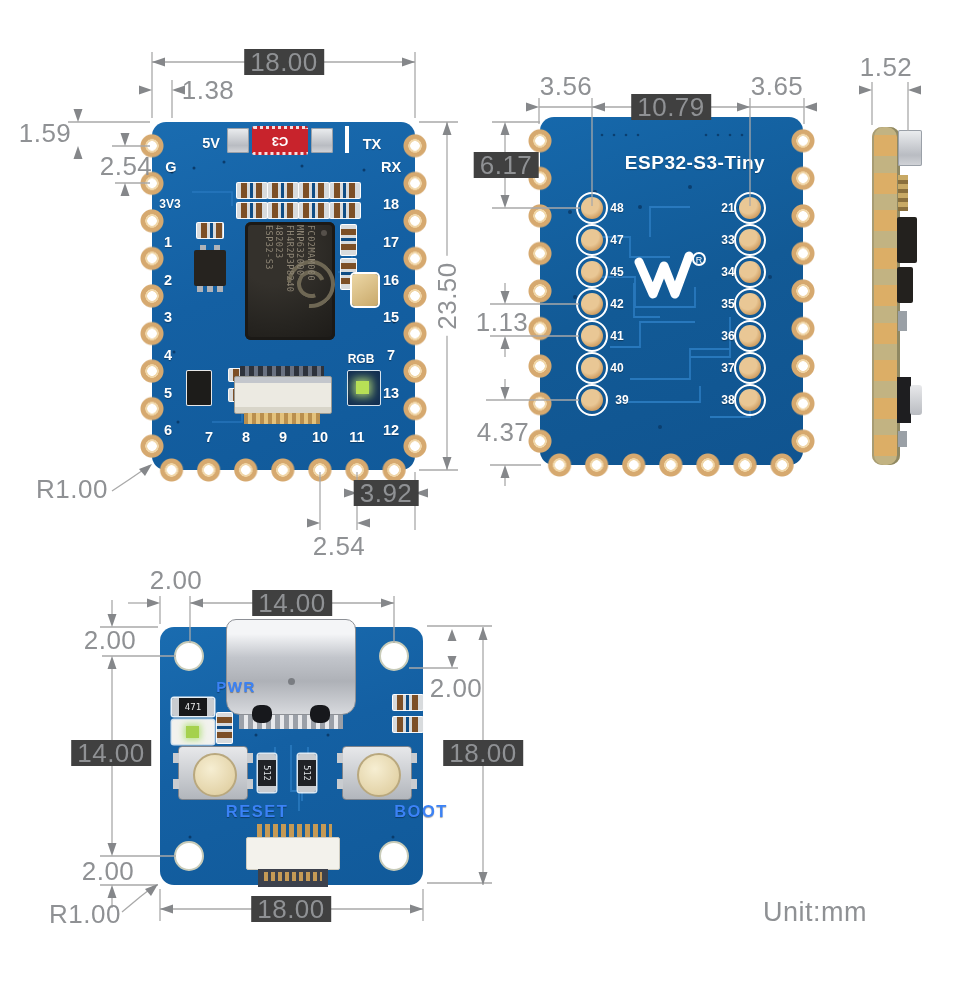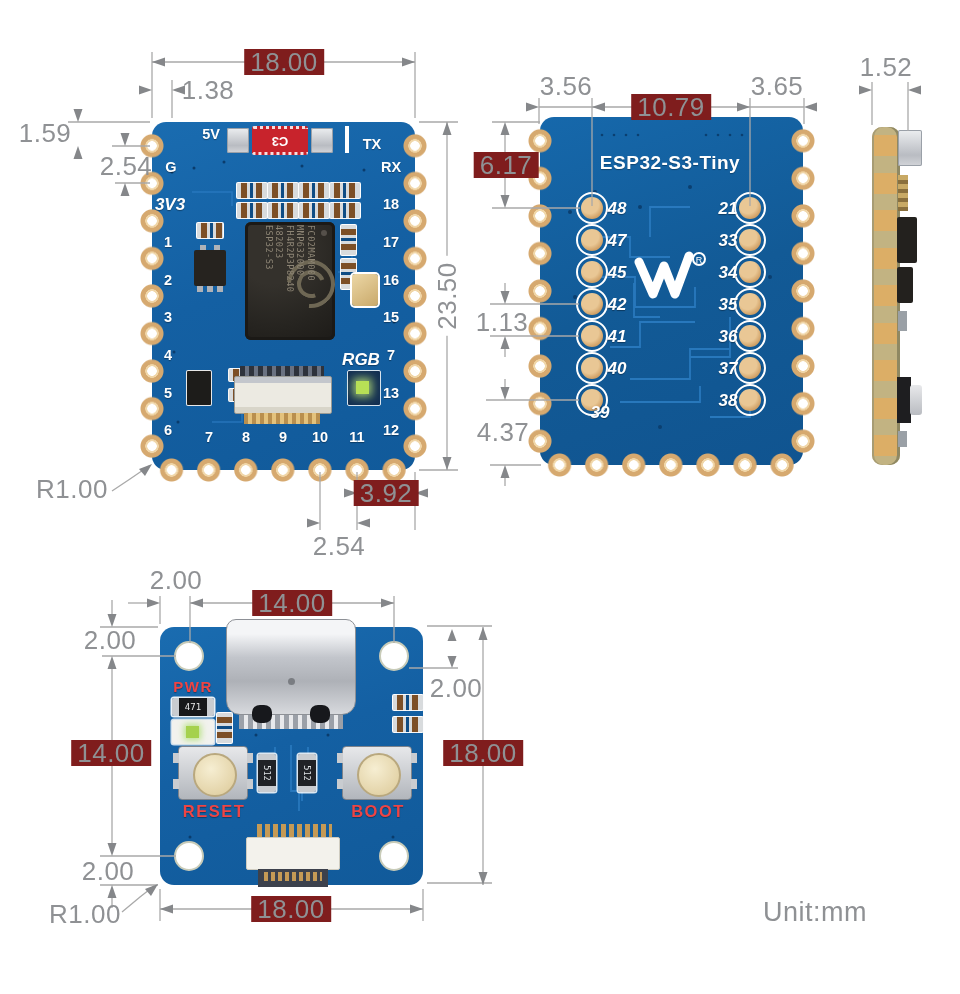--- a/index.html
+++ b/index.html
@@ -16,29 +16,29 @@
   .padsH{position:absolute;height:26px;
     background-image:radial-gradient(circle 12px at 18.55px 13px,#ffffff 0 4.5px,#f0d6a8 5px 6.5px,#d6a96f 7px 11px,rgba(214,169,111,0) 12px);
     background-size:37.1px 26px;background-repeat:repeat-x;}
   
   .thpad{position:absolute;width:22px;height:22px;border-radius:50%;
     background:radial-gradient(circle at 40% 35%,#e9c795 0 45%,#d2a369 70%,#b98b52 100%);
     outline:2px solid #fff;outline-offset:3px;}
   
   .pl{position:absolute;color:#fff;font:700 14.5px/1 "Liberation Sans",sans-serif;
       text-shadow:0 1px 1px rgba(0,0,0,.35);transform:translate(-50%,-50%);white-space:nowrap;}
-  .pl.sm{font-size:17px;font-style:italic;}
+  .pl.sm{font-size:12px;}
   .title{position:absolute;color:#fff;font:700 19px/1 "Liberation Sans",sans-serif;letter-spacing:.5px;
       transform:translate(-50%,-50%);white-space:nowrap;text-shadow:0 1px 1px rgba(0,0,0,.3);}
-  .btnlbl{position:absolute;color:#ef4444;font:700 16.5px/1 "Liberation Sans",sans-serif;letter-spacing:1.5px;
-      transform:translate(-50%,-50%);text-shadow:0 1px 1px rgba(0,0,0,.35);}
+  .btnlbl{position:absolute;color:#3b82f6;font:700 16.5px/1 "Liberation Sans",sans-serif;letter-spacing:1.5px;
+      transform:translate(-50%,-50%);text-shadow:0 1px 1px rgba(0,0,0,.35);margin-left:43px;}
   
   .dim{position:absolute;color:#8f9194;font:400 26px/1 "Liberation Sans",sans-serif;letter-spacing:.5px;
        transform:translate(-50%,-50%);white-space:nowrap;z-index:30;}
-  .dim.bgw{background:#7f1d1d;padding:0 6px;}
+  .dim.bgw{background:#404040;padding:0 6px;}
   .dim.rot{transform:translate(-50%,-50%) rotate(-90deg);background:#fff;padding:0 6px;}
   
   #dims{position:absolute;left:0;top:0;z-index:20;pointer-events:none;}
   #dims .ln{stroke:#a9a9a9;stroke-width:1.3;fill:none;}
   #dims .ar{fill:#85878a;stroke:none;}
   
   .chip{position:absolute;left:245px;top:222px;width:90px;height:118px;border-radius:6px;
         background:radial-gradient(circle at 30% 25%,#34312c 0 30%,#262420 70%,#1d1b18 100%);
         box-shadow:inset 0 0 0 3px #1b1916;}
   .chip::after{content:"";position:absolute;right:8px;top:8px;width:6px;height:6px;border-radius:50%;background:#55504a;}
@@ -136,21 +136,21 @@
         <path d="M40,70 h40 v14"></path>
           <path d="M200,120 v30 h-14"></path>
           <path d="M60,300 h30 v-14"></path>
       </g>
     </svg>
   </div>
   <div class="padsV" style="left:139px;top:127px;height:338px;"></div>
   <div class="padsV" style="left:402px;top:127px;height:338px;"></div>
   <div class="padsH" style="left:153px;top:457px;width:260px;"></div>
 
-  <span class="pl" style="left:211px;top:134px;text-align:right;">5V</span>
+  <span class="pl" style="left:211px;top:143px;text-align:right;">5V</span>
   <div class="scap" style="left:227px;top:128px;width:22px;height:25px;"></div>
   <div class="redcap">
     <span>C3</span>
   </div>
   <div class="scap" style="left:311px;top:128px;width:22px;height:25px;"></div>
   <div class="whitebar"></div>
   <span class="pl" style="left:372px;top:144px;">TX</span>
 
   <span class="pl" style="left:171px;top:167px;">G</span>
   <span class="pl sm" style="left:170px;top:204px;">3V3</span>
@@ -246,42 +246,42 @@
         <path d="M80,285 h80 v-16"></path>
         <path d="M170,300 h40 v-28"></path>
         <path d="M110,120 v-30 h40"></path>
       </g>
     </svg>
   </div>
   <div class="padsV" style="left:527px;top:122px;height:338px;"></div>
   <div class="padsV" style="left:790px;top:122px;height:338px;"></div>
   <div class="padsH" style="left:541px;top:452px;width:260px;"></div>
 
-  <div class="title" style="left:670px;top:162px;">ESP32-S3-Tiny</div>
+  <div class="title" style="left:695px;top:162px;">ESP32-S3-Tiny</div>
 
   <svg class="abs" style="left:633px;top:250px;" width="78" height="50" viewBox="0 0 78 50">
     <path d="M6,12 L20,44 L31,16 L42,44 L56,6" stroke="#fff" stroke-width="9" fill="none" stroke-linecap="round" stroke-linejoin="round"></path>
     <circle cx="66" cy="9" r="6" stroke="#fff" stroke-width="2" fill="none"></circle>
     <text x="66" y="12.5" text-anchor="middle" fill="#fff" font-size="9" font-family="Liberation Sans,sans-serif">R</text>
   </svg>
 
   <div class="thpad" style="left:581px;top:197px;"></div>
   <div class="thpad" style="left:581px;top:229px;"></div>
   <div class="thpad" style="left:581px;top:261px;"></div>
   <div class="thpad" style="left:581px;top:293px;"></div>
   <div class="thpad" style="left:581px;top:325px;"></div>
   <div class="thpad" style="left:581px;top:357px;"></div>
   <div class="thpad" style="left:581px;top:389px;"></div>
   <span class="pl sm" style="left:617px;top:208px;">48</span>
   <span class="pl sm" style="left:617px;top:240px;">47</span>
   <span class="pl sm" style="left:617px;top:272px;">45</span>
   <span class="pl sm" style="left:617px;top:304px;">42</span>
   <span class="pl sm" style="left:617px;top:336px;">41</span>
   <span class="pl sm" style="left:617px;top:368px;">40</span>
-  <span class="pl sm" style="left:600px;top:400px;margin-top:12px;">39</span>
+  <span class="pl sm" style="left:622px;top:400px;">39</span>
 
   <div class="thpad" style="left:739px;top:197px;"></div>
   <div class="thpad" style="left:739px;top:229px;"></div>
   <div class="thpad" style="left:739px;top:261px;"></div>
   <div class="thpad" style="left:739px;top:293px;"></div>
   <div class="thpad" style="left:739px;top:325px;"></div>
   <div class="thpad" style="left:739px;top:357px;"></div>
   <div class="thpad" style="left:739px;top:389px;"></div>
   <span class="pl sm" style="left:728px;top:208px;">21</span>
   <span class="pl sm" style="left:728px;top:240px;">33</span>

